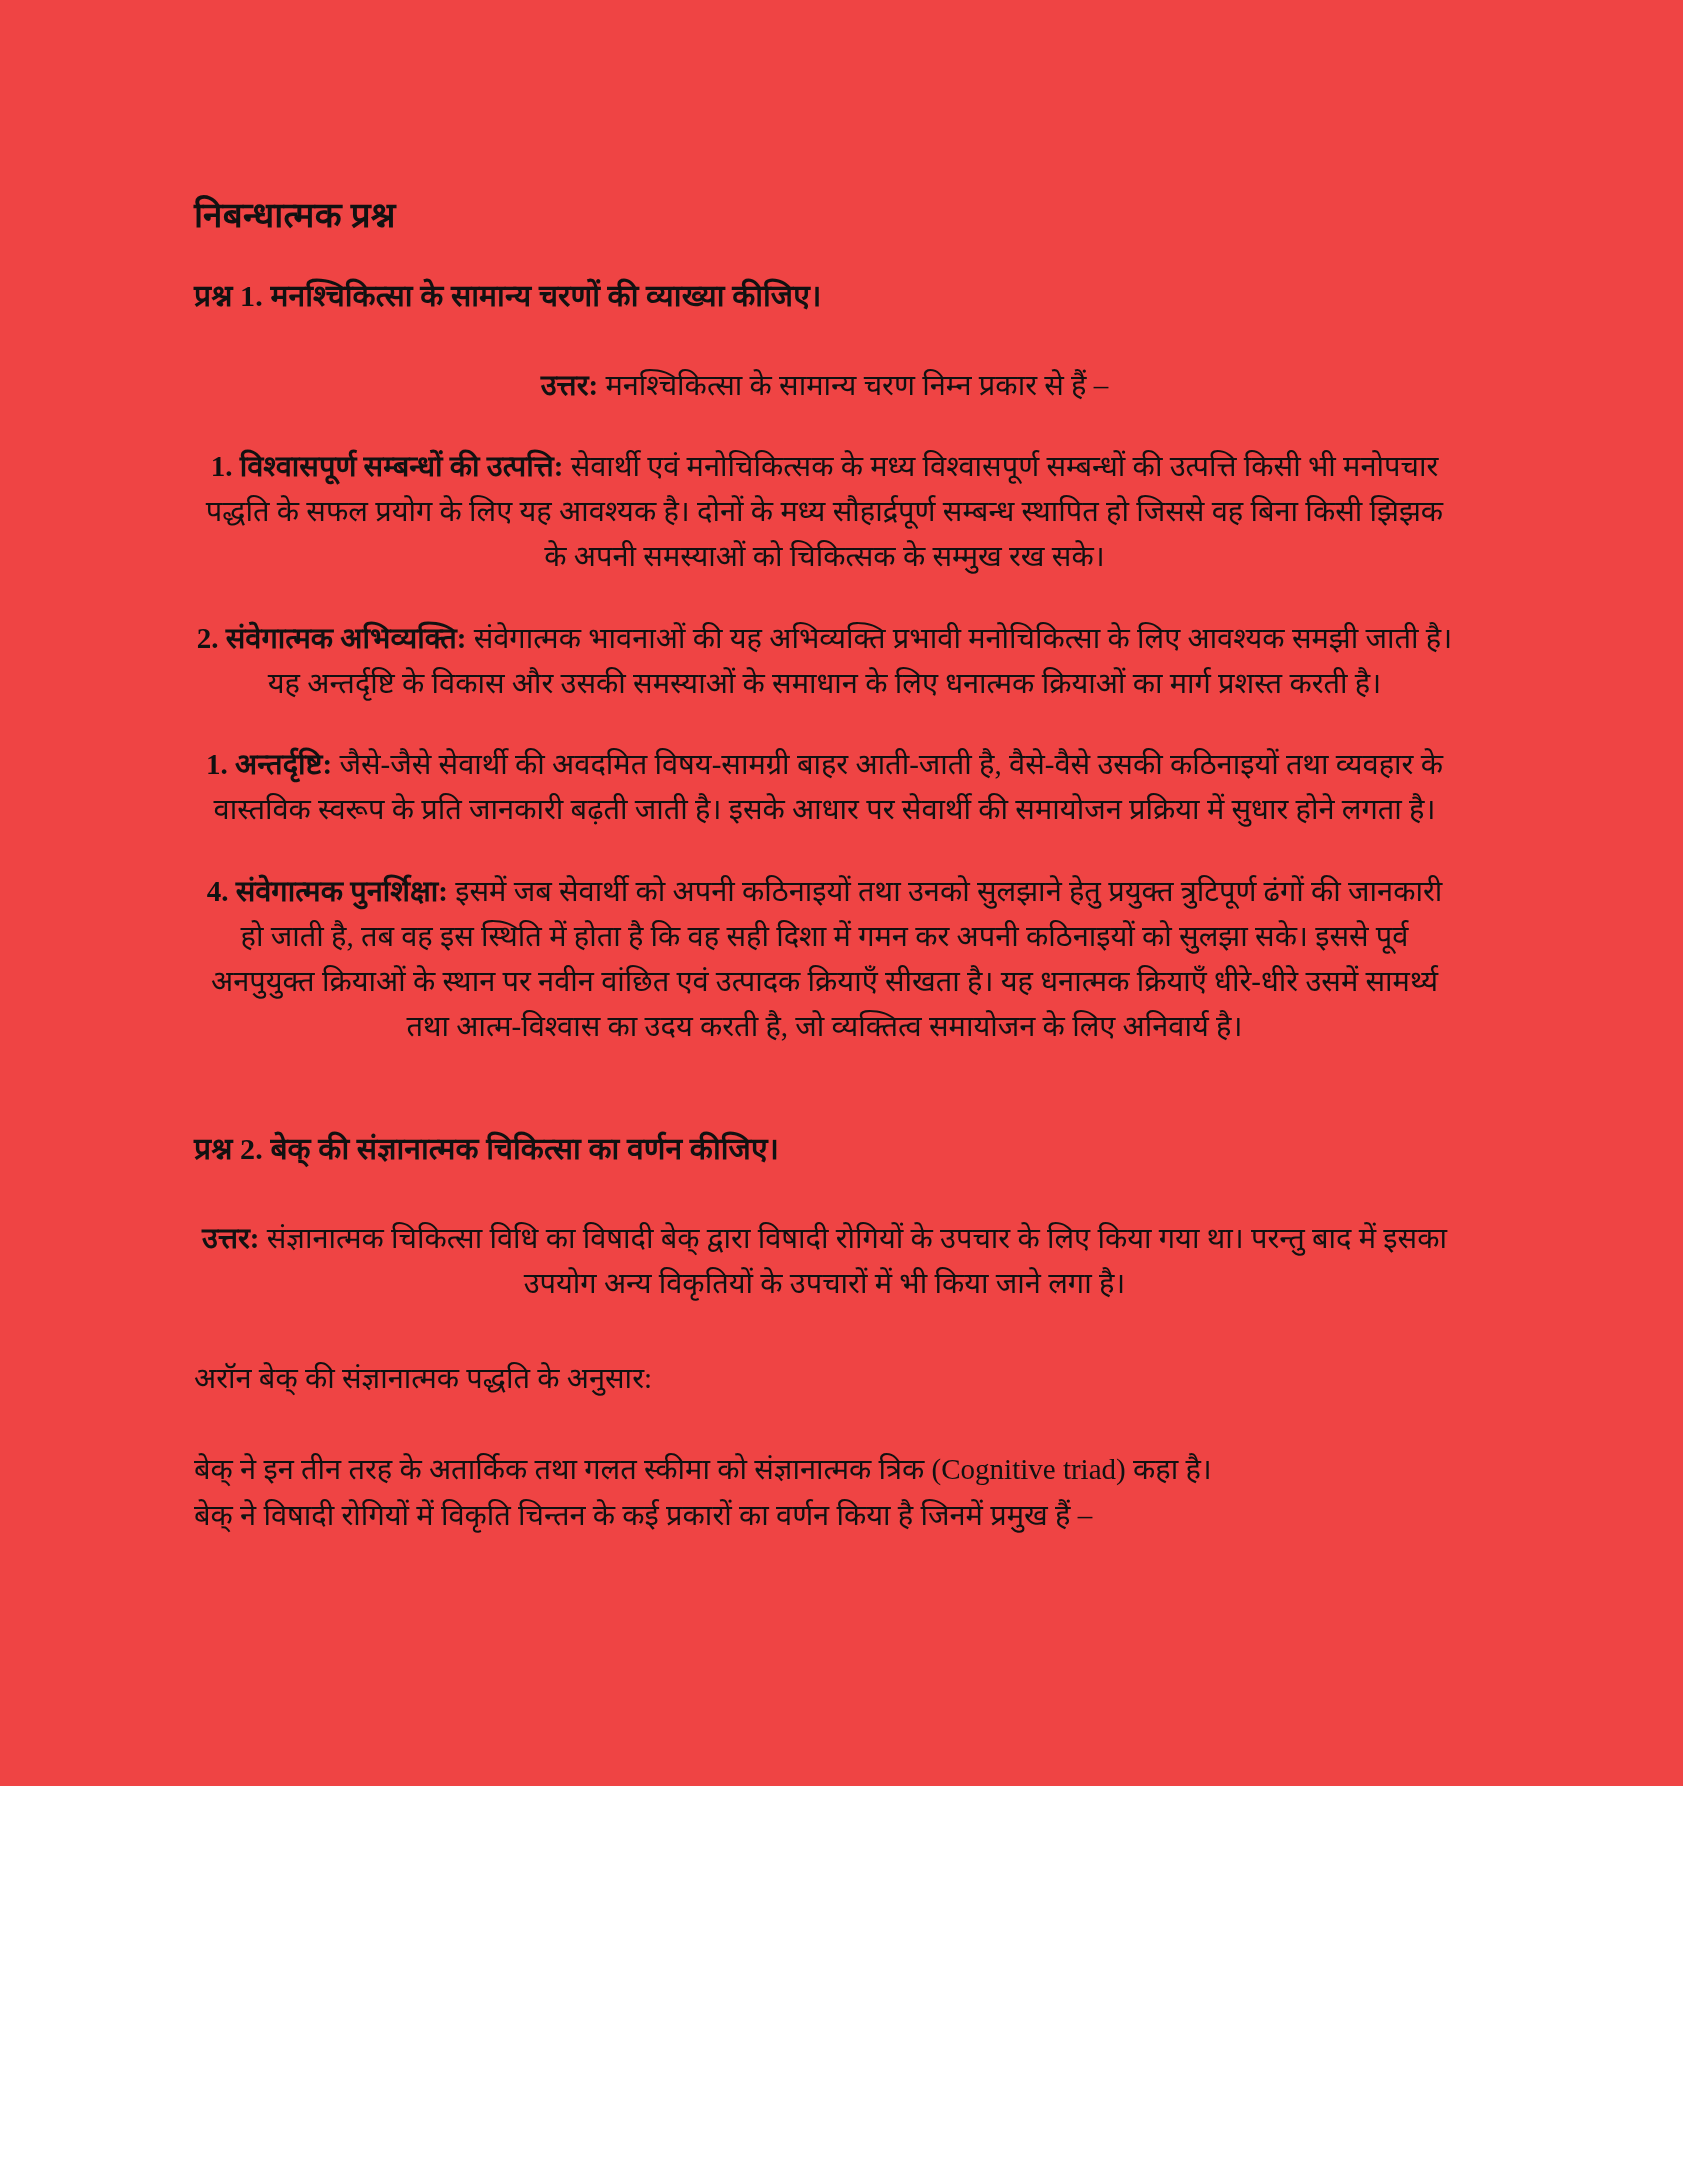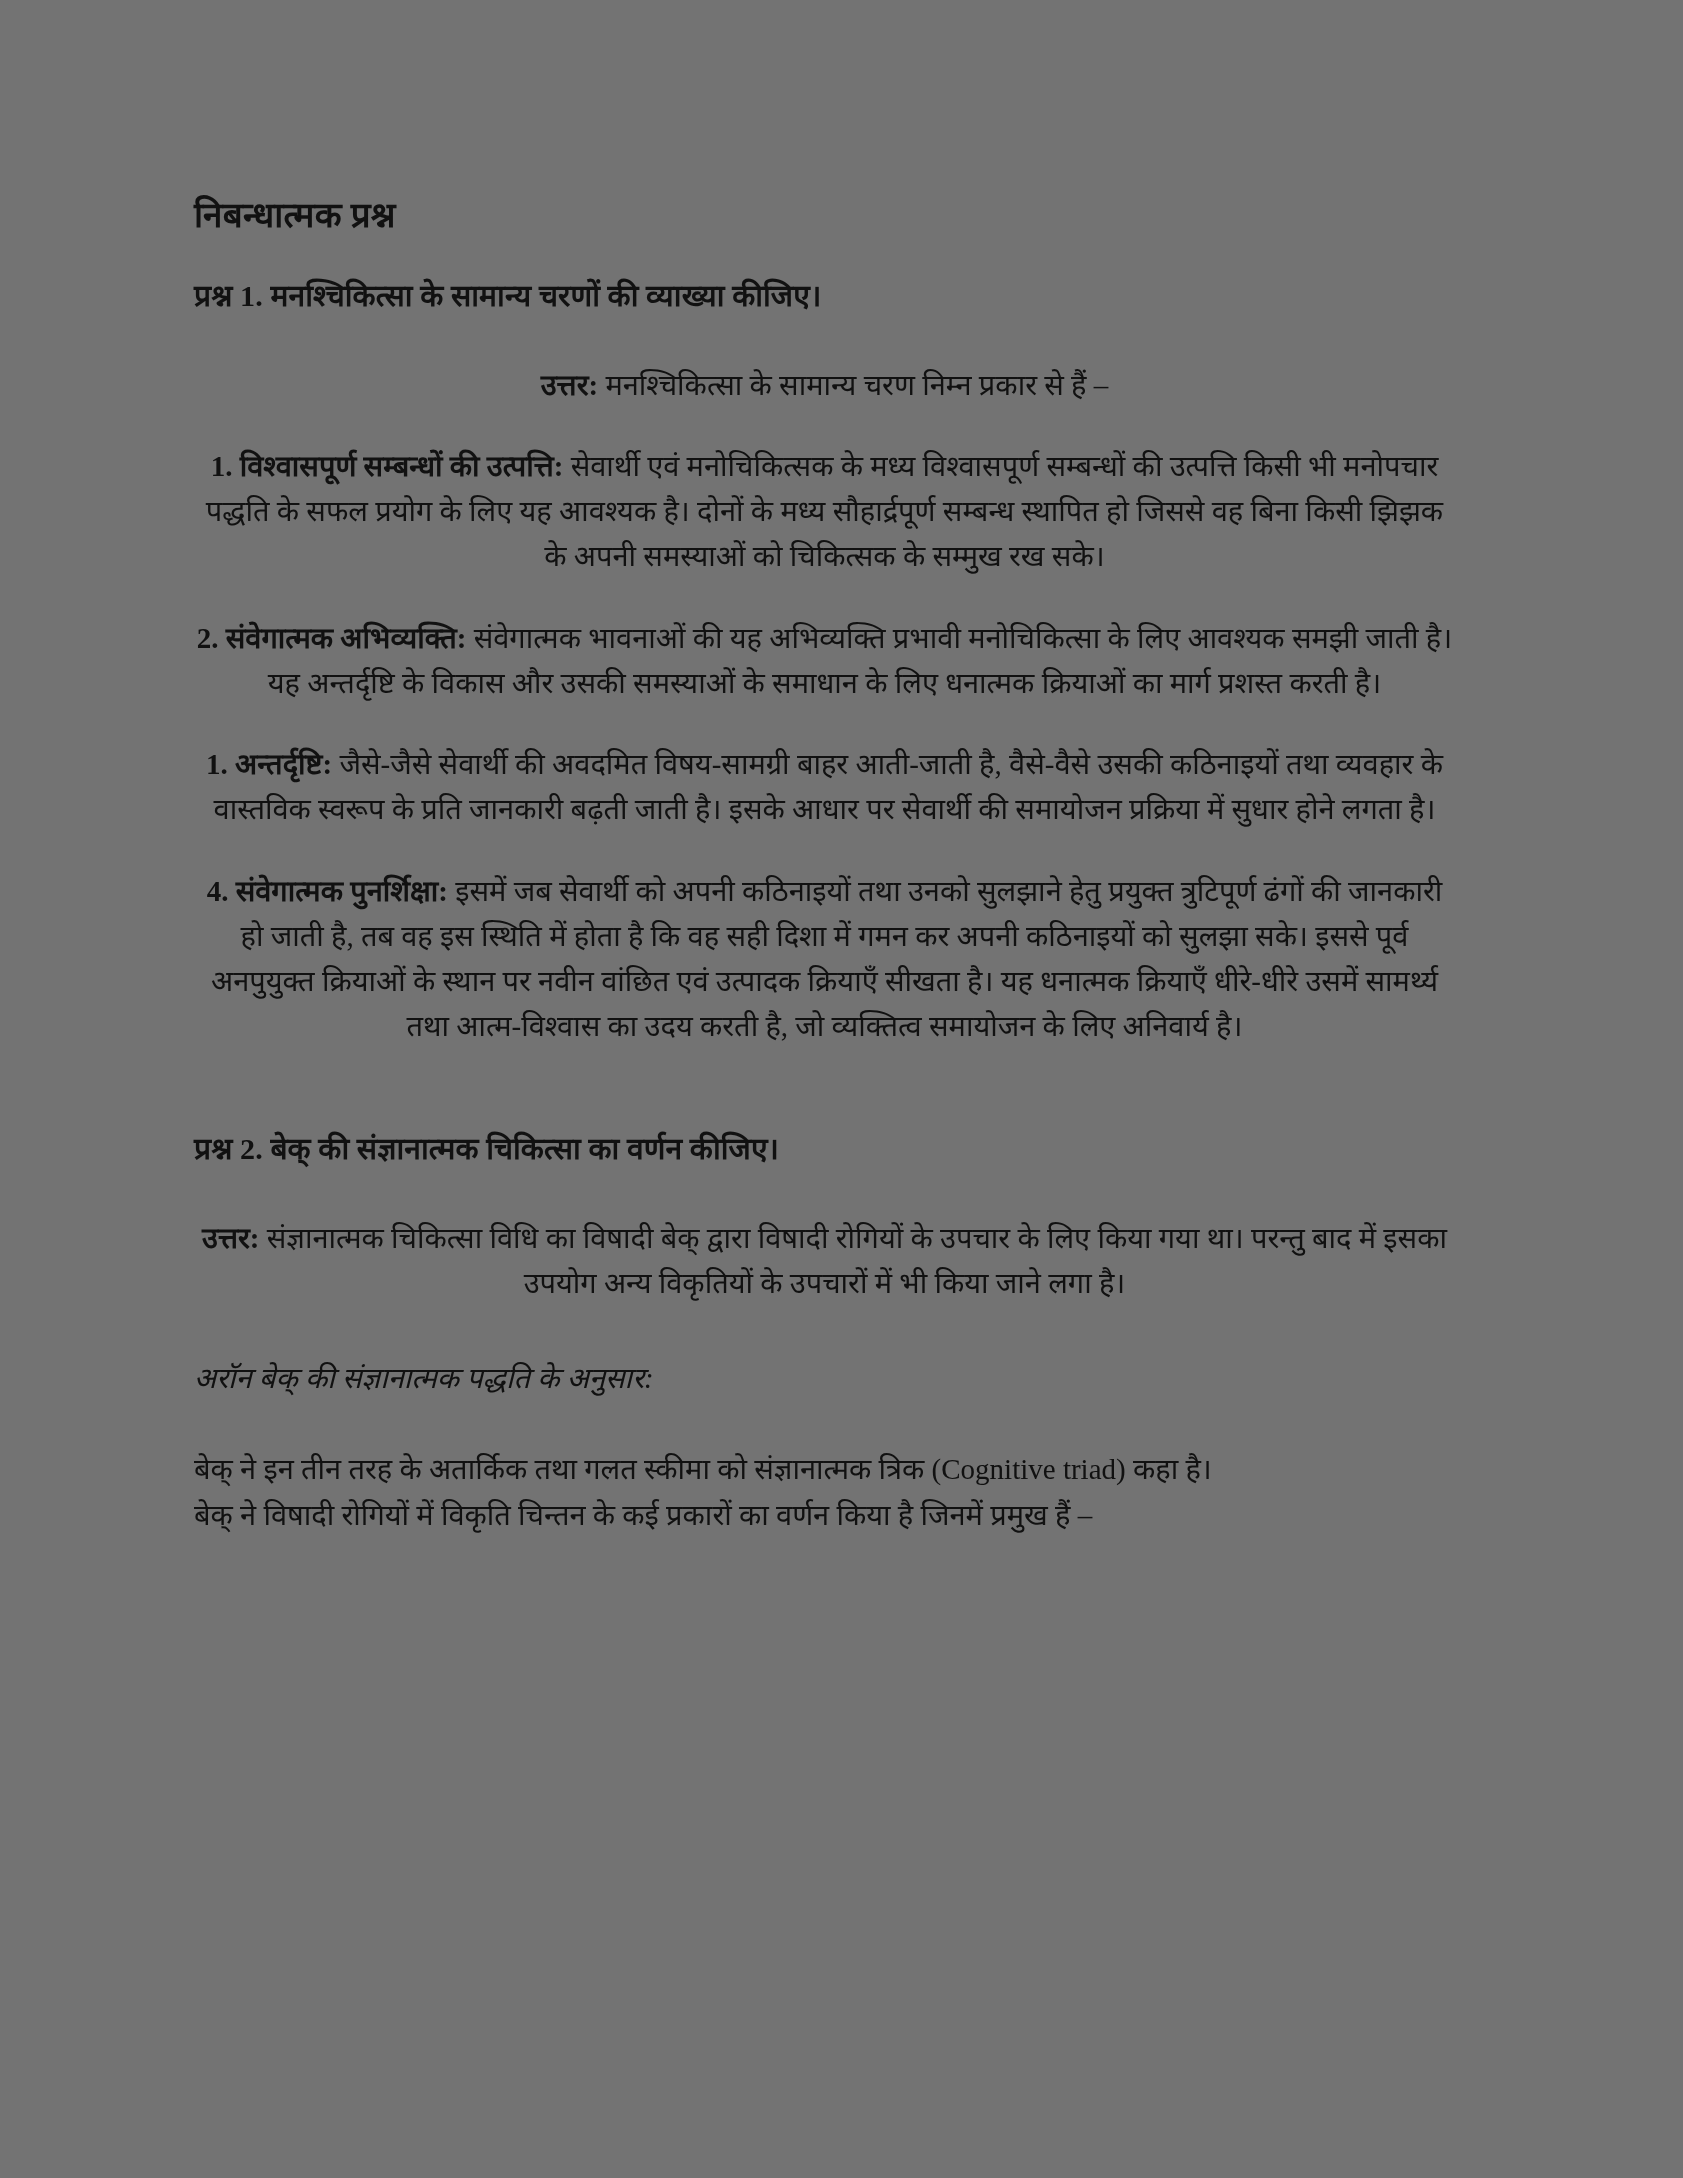--- a/index.html
+++ b/index.html
@@ -11,22 +11,22 @@
   body {
     width: 1683px;
     height: 2178px;
     font-family: "Liberation Serif", "DejaVu Serif", serif;
     color: #111111;
     -webkit-font-smoothing: antialiased;
   }
   .page {
     position: relative;
     width: 1683px;
-    height: 2178px;
-    background: #737373;
+    height: 1786px;
+    background: #ef4444;
     box-sizing: border-box;
     padding: 194px 228px 8px 194px;
   }
   .doc-title {
     font-size: 35px;
     font-weight: bold;
     line-height: 1.25;
     margin: 0 0 38px 0;
     letter-spacing: 0.2px;
   }
@@ -64,21 +64,20 @@
     max-width: 1287px;
   }
   .closing .c-line {
     display: block;
   }
   .gap-before-q2 {
     margin-top: 79px;
   }
   .gap-before-quote {
     margin-top: 50px;
-    font-style: italic;
   }
   .gap-before-closing {
     margin-top: 46px;
   }
 </style>
 </head>
 <body>
 
 <div class="page">
 

